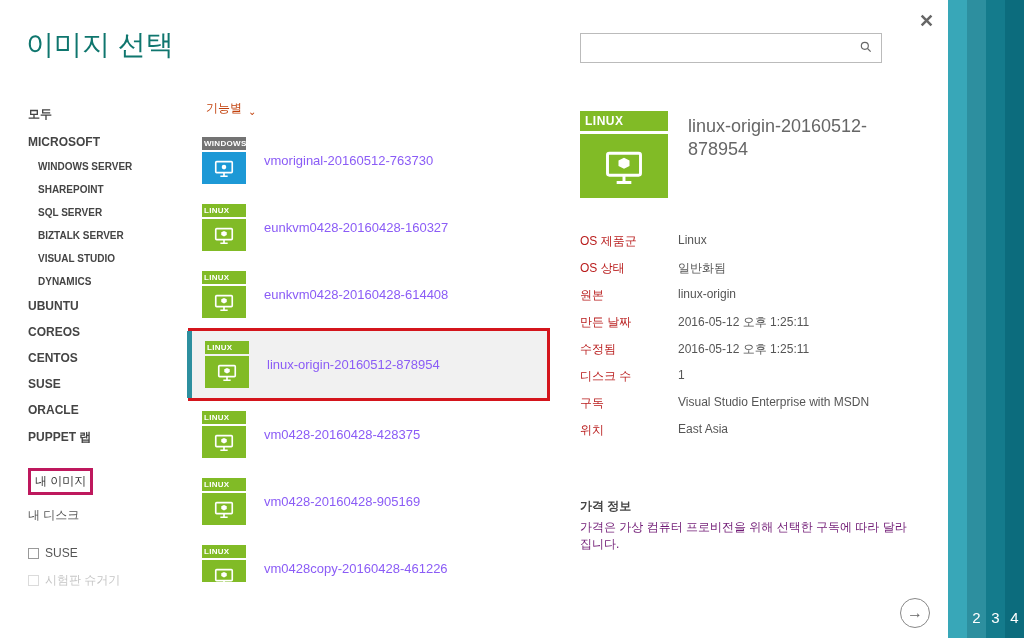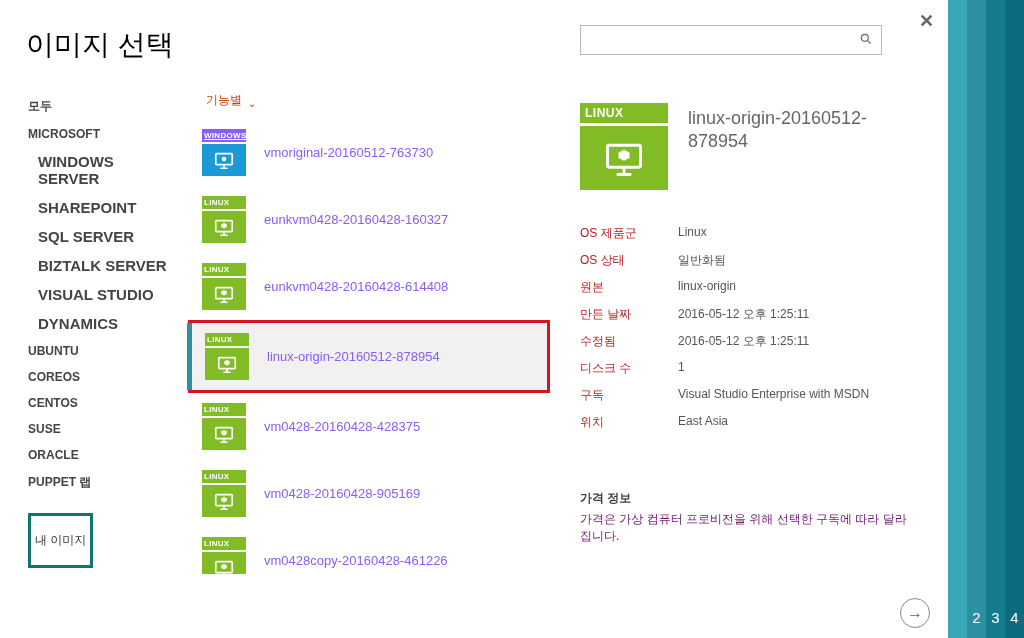--- a/index.html
+++ b/index.html
@@ -53,22 +53,22 @@
     cursor: pointer;
   }
   .breadcrumb {
     color: #999;
     font-size: 12px;
     margin-bottom: 2px;
   }
   .page-title {
     font-size: 28px;
     font-weight: 300;
-    color: #000000;
-    margin-bottom: 28px;
+    color: #0f766e;
+    margin-bottom: 36px;
   }
   .columns {
     display: flex;
     height: 490px;
   }
   .sidebar {
     width: 158px;
     flex-shrink: 0;
     overflow-y: auto;
     font-size: 12px;
@@ -76,28 +76,28 @@
   }
   .sidebar .item {
     padding: 6px 6px 6px 2px;
     color: #555;
     cursor: pointer;
     display:flex;
     align-items:center;
     gap:6px;
   }
   .sidebar .item.bold { font-weight: 600; color: #444; }
-  .sidebar .item.sub { padding-left: 12px; font-weight: 600; font-size: 15px; color: #444; }
+  .sidebar .item.sub { padding-left: 12px; font-weight: 600; font-size: 10px; color: #444; }
   .sidebar .section-gap { height: 10px; }
   .sidebar .item.selected {
     color: #333;
   }
   .red-box {
-    border: 3px solid #0f766e;
-    padding: 16px 4px;
+    border: 3px solid #be185d;
+    padding: 2px 4px;
   }
   .checkbox {
     width: 11px;
     height: 11px;
     border: 1px solid #999;
     display: inline-block;
     flex-shrink:0;
   }
 
   .image-list {
@@ -154,21 +154,21 @@
   }
   .os-icon .tag {
     font-size: 8px;
     font-weight: bold;
     color: #fff;
     padding: 2px 0 2px 2px;
     margin-bottom:2px;
     letter-spacing:0.3px;
   }
   .os-icon.linux .tag { background: #81bb26; }
-  .os-icon.windows .tag { background: #8b5cf6; text-decoration: underline; }
+  .os-icon.windows .tag { background: #737373; }
   .os-icon .body {
     height: 32px;
     display:flex;
     align-items:center;
     justify-content:center;
   }
   .os-icon.linux .body { background: #81bb26; }
   .os-icon.windows .body { background: #1d99d6; }
   .os-icon .body svg { width: 22px; height: 22px; }
 

